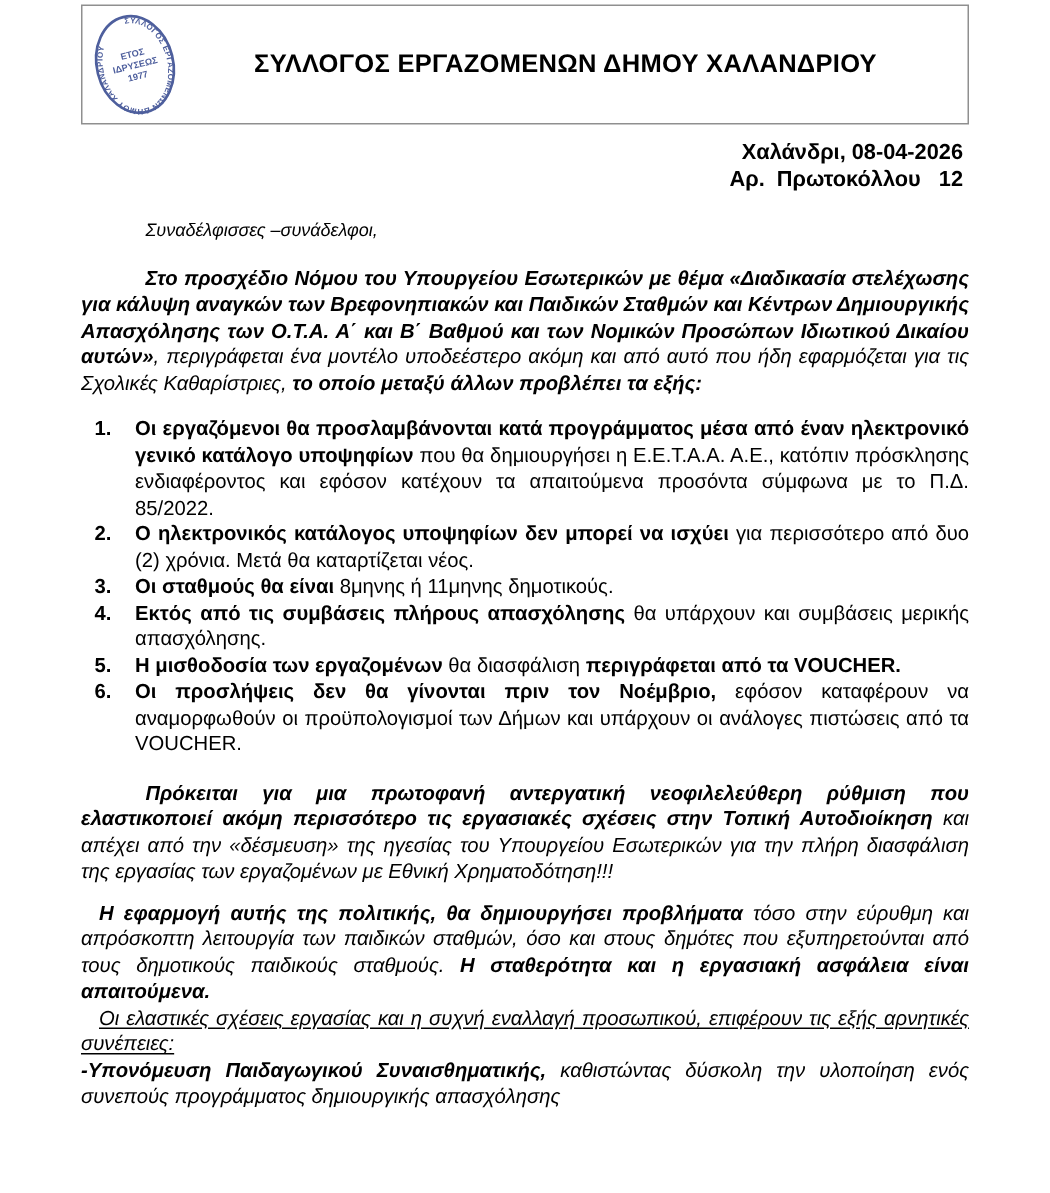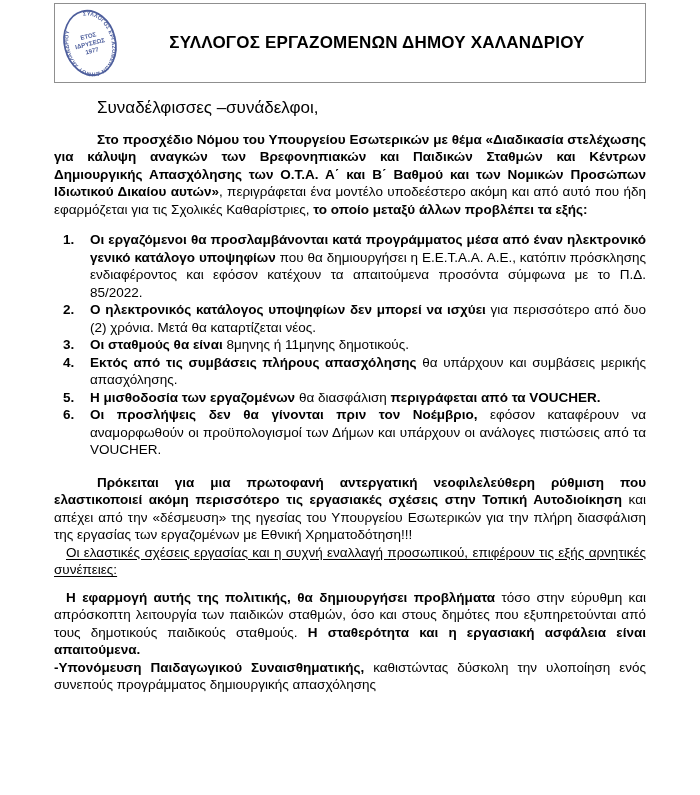--- a/index.html
+++ b/index.html
@@ -63,22 +63,23 @@
     text-decoration:underline;
     text-decoration-thickness:1.5px;
     text-underline-offset:3px;
   }
   
   .para {
     margin:0;
     font-size:13.5px;
     line-height:17.5px;
     text-align:justify;
+    font-style:italic;
   }
-  .salutation { margin:16px 0 6px 0; text-indent:43px; font-size:17px; line-height:17.5px; }
+  .salutation { margin:16px 0 6px 0; text-indent:43px; font-size:12px; line-height:17.5px;font-style:italic; }
   .indent-lg { text-indent:43px; }
   .indent-sm { text-indent:12px; }
   .mt-intro { margin-top:14px; }
   .mt-reg   { margin-top:15px; }
   .mt-impl  { margin-top:10px; }
   .b { font-weight:bold; }
   .u { text-decoration:underline; text-underline-offset:2px; }
   
   .list { margin-top:13px; }
   .li { display:flex; font-size:13.5px; line-height:17.5px; }
@@ -106,20 +107,24 @@
           <textPath href="#ringPath">ΣΥΛΛΟΓΟΣ ΕΡΓΑΖΟΜΕΝΩΝ ΔΗΜΟΥ ΧΑΛΑΝΔΡΙΟΥ</textPath>
         </text>
         <text x="55" y="60" text-anchor="middle" font-size="12" font-weight="bold" fill="#4e5f9d">ΕΤΟΣ</text>
         <text x="55" y="75" text-anchor="middle" font-size="12" font-weight="bold" fill="#4e5f9d">ΙΔΡΥΣΕΩΣ</text>
         <text x="55" y="90" text-anchor="middle" font-size="12" font-weight="bold" fill="#4e5f9d">1977</text>
       </svg>
     </div>
     <div class="org-title">ΣΥΛΛΟΓΟΣ ΕΡΓΑΖΟΜΕΝΩΝ ΔΗΜΟΥ ΧΑΛΑΝΔΡΙΟΥ</div>
   </div>
 
+  <div class="meta">
+    <div class="meta-line">Χαλάνδρι, 08-04-2026</div>
+    <div class="meta-line">Αρ.  Πρωτοκόλλου   12</div>
+  </div>
 
 
   <p class="salutation">Συναδέλφισσες –συνάδελφοι,</p>
 
   <p class="para indent-lg mt-intro"><span class="b">Στο προσχέδιο Νόμου του Υπουργείου Εσωτερικών με θέμα «Διαδικασία στελέχωσης για κάλυψη αναγκών των Βρεφονηπιακών και Παιδικών Σταθμών και Κέντρων Δημιουργικής Απασχόλησης των Ο.Τ.Α. Α΄ και Β΄ Βαθμού και των Νομικών Προσώπων Ιδιωτικού Δικαίου αυτών»</span><span>, περιγράφεται ένα μοντέλο υποδεέστερο ακόμη και από αυτό που ήδη εφαρμόζεται για τις Σχολικές Καθαρίστριες, </span><span class="b">το οποίο μεταξύ άλλων προβλέπει τα εξής:</span></p>
 
   <div class="list">
     <div class="li">
       <div class="num">1.</div>
       <div class="li-text"><span class="b">Οι εργαζόμενοι θα προσλαμβάνονται κατά προγράμματος μέσα από έναν ηλεκτρονικό γενικό κατάλογο υποψηφίων </span><span>που θα δημιουργήσει η Ε.Ε.Τ.Α.Α. Α.Ε., κατόπιν πρόσκλησης ενδιαφέροντος και εφόσον κατέχουν τα απαιτούμενα προσόντα σύμφωνα με το Π.Δ. 85/2022.</span></div>
@@ -141,20 +146,20 @@
       <div class="li-text"><span class="b">Η μισθοδοσία των εργαζομένων </span><span>θα διασφάλιση </span><span class="b">περιγράφεται από τα VOUCHER.</span></div>
     </div>
     <div class="li">
       <div class="num">6.</div>
       <div class="li-text"><span class="b">Οι προσλήψεις δεν θα γίνονται πριν τον Νοέμβριο, </span><span>εφόσον καταφέρουν να αναμορφωθούν οι προϋπολογισμοί των Δήμων και υπάρχουν οι ανάλογες πιστώσεις από τα VOUCHER.</span></div>
     </div>
   </div>
 
   <p class="para indent-lg mt-reg"><span class="b">Πρόκειται για μια πρωτοφανή αντεργατική νεοφιλελεύθερη ρύθμιση που ελαστικοποιεί ακόμη περισσότερο τις εργασιακές σχέσεις στην Τοπική Αυτοδιοίκηση </span><span>και απέχει από την «δέσμευση» της ηγεσίας του Υπουργείου Εσωτερικών για την πλήρη διασφάλιση της εργασίας των εργαζομένων με Εθνική Χρηματοδότηση!!!</span></p>
 
+  <p class="para indent-sm mt-impl"><span class="b">Η εφαρμογή αυτής της πολιτικής, θα δημιουργήσει προβλήματα </span><span>τόσο στην εύρυθμη και απρόσκοπτη λειτουργία των παιδικών σταθμών, όσο και στους δημότες που εξυπηρετούνται από τους δημοτικούς παιδικούς σταθμούς. </span><span class="b">Η σταθερότητα και η εργασιακή ασφάλεια είναι απαιτούμενα.</span></p>
+
   <p class="para indent-sm u">Οι ελαστικές σχέσεις εργασίας και η συχνή εναλλαγή προσωπικού, επιφέρουν τις εξής αρνητικές συνέπειες:</p>
-
-  <p class="para indent-sm mt-impl"><span class="b">Η εφαρμογή αυτής της πολιτικής, θα δημιουργήσει προβλήματα </span><span>τόσο στην εύρυθμη και απρόσκοπτη λειτουργία των παιδικών σταθμών, όσο και στους δημότες που εξυπηρετούνται από τους δημοτικούς παιδικούς σταθμούς. </span><span class="b">Η σταθερότητα και η εργασιακή ασφάλεια είναι απαιτούμενα.</span></p>
 
 
   <p class="para"><span class="b">-Υπονόμευση Παιδαγωγικού Συναισθηματικής, </span><span>καθιστώντας δύσκολη την υλοποίηση ενός συνεπούς προγράμματος δημιουργικής απασχόλησης</span></p>
 
 </div>
 
 </body></html>

